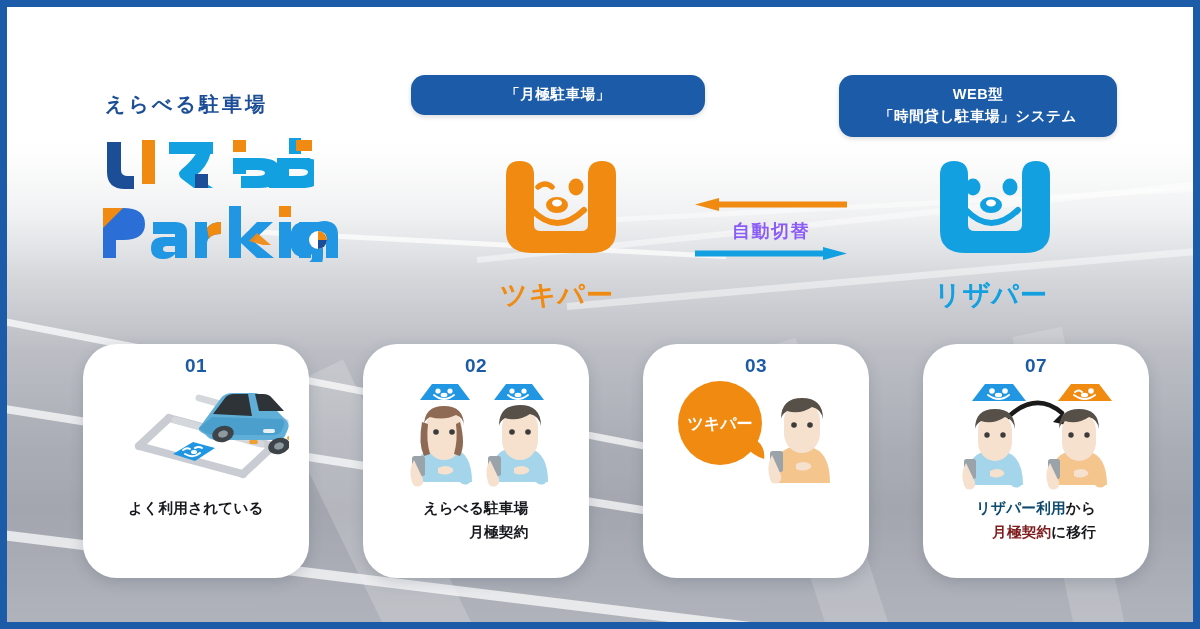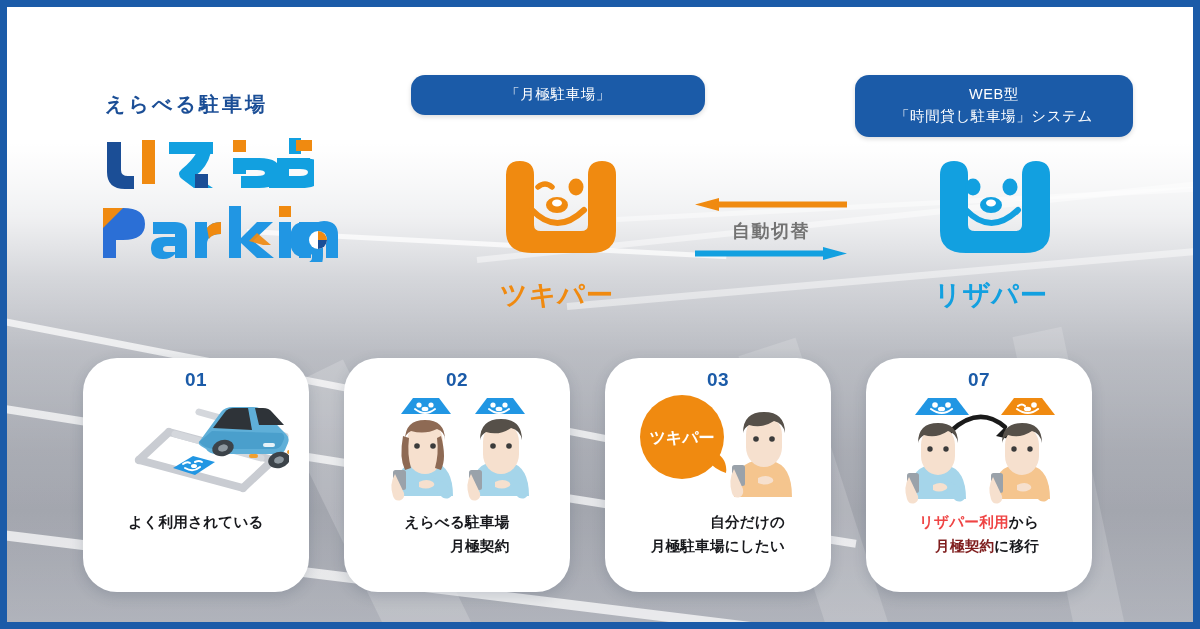--- a/index.html
+++ b/index.html
@@ -56,67 +56,67 @@
     font-size: 20px; font-weight: 700; color: #1B4E96;
     letter-spacing: 3px; margin-left: 6px;
   }
   #logo-ierabu { margin-top: 18px; }
   #logo-parking { margin-top: 4px; }
 
   
   .badge {
     position: absolute; background: #1B5BA8; color: #fff;
     border-radius: 14px; text-align: center;
-    font-size: 14.5px; font-weight: 400; line-height: 1.5;
+    font-size: 14.5px; font-weight: 700; line-height: 1.5;
     padding: 9px 16px; letter-spacing: .6px;
     box-shadow: 0 2px 5px rgba(0,0,0,.14);
   }
   #badge-left  { left: 404px; top: 68px; width: 294px; }
-  #badge-right { left: 832px; top: 68px; width: 278px; margin-left: 16px; }
+  #badge-right { left: 832px; top: 68px; width: 278px; }
 
   
   .mascot { position: absolute; text-align: center; width: 200px; }
   #mascot-tsukipa { left: 450px; top: 150px; }
   #mascot-rizapa  { left: 884px; top: 150px; text-align: center; }
   .mascot-name {
     font-size: 27px; font-weight: 800; letter-spacing: 1px; margin-top: 4px;
   }
   #mascot-tsukipa .mascot-name { color: #F08A10; }
   #mascot-rizapa  .mascot-name { color: #12A0E0; }
 
   
   #switch { position: absolute; left: 688px; top: 190px; width: 152px; text-align: center; }
   #switch-label {
-    font-size: 18px; font-weight: 700; color: #737373;
+    font-size: 18px; font-weight: 700; color: #8b5cf6;
     letter-spacing: 1.5px; margin: 4px 0 3px; font-family: Liberation Mono, monospace;
   }
 
   
   #cards {
-    position: absolute; left: 76px; top: 351px;
-    display: flex; gap: 35px;
+    position: absolute; left: 76px; top: 337px;
+    display: flex; gap: 54px;
   }
   .card {
     width: 226px; height: 234px; background: #fff;
     border-radius: 34px; box-shadow: 0 4px 14px rgba(40,55,80,.18);
     display: flex; flex-direction: column; align-items: center;
     padding-top: 11px; position: relative;
   }
   .card-num {
     font-size: 19px; font-weight: 800; color: #1B5BA8; letter-spacing: .5px;
   }
   .card-art {
     width: 100%; height: 118px; display: flex;
     align-items: center; justify-content: center; margin-top: 2px;
   }
   .card-cap {
     text-align: right; font-size: 14.6px; font-weight: 700;
     color: #17181C; line-height: 1.62; letter-spacing: .2px;
   }
-  .c-blue   { color: #ef4444; }
+  .c-blue   { color: #0c4a6e; }
   .c-orange { color: #7f1d1d; }
 </style>
 </head>
 <body>
 
 <div id="frame">
 
   <div id="bg">
     <div id="bg-sky"></div>
     <div id="bg-asphalt"></div>
@@ -353,24 +353,20 @@
             <path d="M17 24 q0 -21 21 -21 q21 0 21 21 q-2 -10 -11 -12 q-12 8 -25 4 q-5 3 -6 8 z" fill="#565049"></path>
             <circle cx="30" cy="30" r="2.8" fill="#3B3B3B"></circle>
               <circle cx="46" cy="30" r="2.8" fill="#3B3B3B"></circle>
             <rect x="6" y="56" width="13" height="21" rx="2.5" fill="#9AA2AA"></rect>
             <path d="M8 60 q-6 11 -2 24 q2 6 8 4 q4 -2 3 -8" fill="#F6E0CE"></path>
             <path d="M42 62 q14 4 22 15 q3 5 -2 8 q-5 2 -9 -3 q-6 -8 -14 -10 z" fill="#F5C58E"></path>
             <path d="M32 69 q8 -4 14 0 q3 3 -1 5 q-6 3 -13 0 z" fill="#F6E0CE"></path>
           </g>
         </svg>
       </div>
-      <div class="card-cap">
-        <div>自分だけの</div>
-        <div>月極駐車場にしたい</div>
-      </div>
     </div>
 
     <div class="card">
       <div class="card-num">07</div>
       <div class="card-art">
         <svg width="184" height="118" viewBox="0 0 184 118">
 
           <g transform="translate(24,0)">
             <path d="M4 22 l13 -17 h28 l13 17 z" fill="#2196E3"></path>
             <circle cx="24" cy="12" r="2.8" fill="#fff"></circle>

